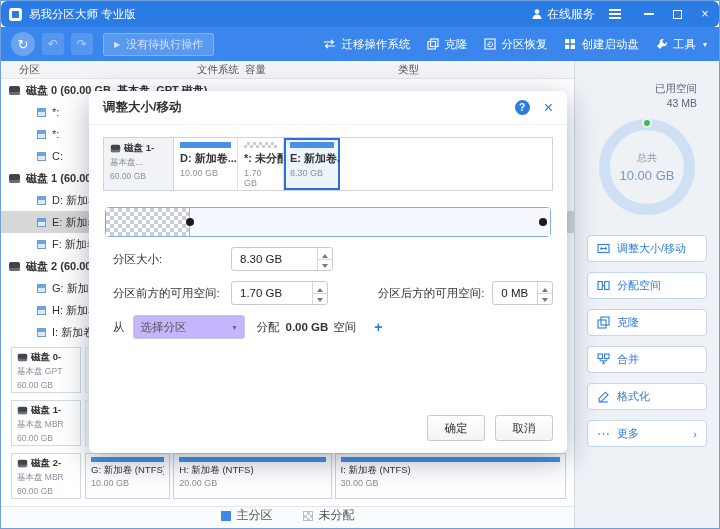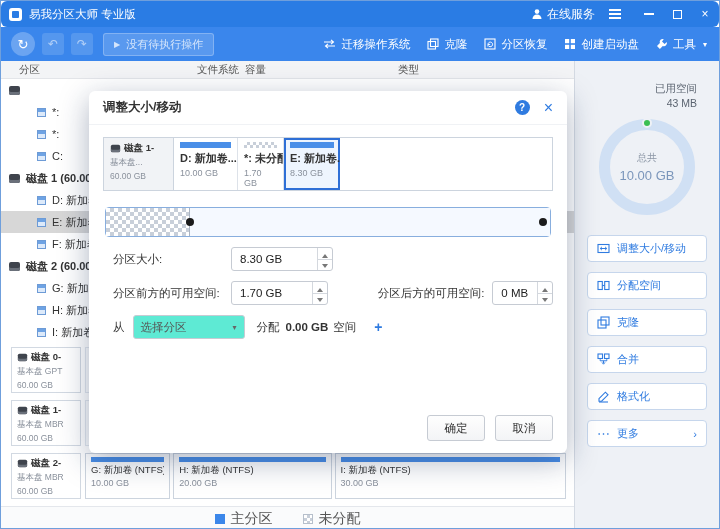--- a/index.html
+++ b/index.html
@@ -62,21 +62,21 @@
   .dmsub{ font-size:8.5px; color:#8a919c; margin-top:2px; white-space:nowrap; }
   .dmparts{ flex:1; display:flex; gap:3px; }
   .dmblock{ border:1px solid #ccd4de; background:#fff; padding:3px 5px 0; overflow:hidden; }
   .dmblock.ghost{ flex:1; border-color:#e2e7ee; background:#fbfcfd; }
   .pbar{ height:5px; background:#4a8fe8; margin-bottom:2px; }
   .plabel{ font-size:9.5px; color:#333; white-space:nowrap; overflow:hidden; }
   .psize{ font-size:9px; color:#8a919c; margin-top:1px; }
 
   
   .legendbar{ position:absolute; left:0; right:0; bottom:0; height:24px; background:#fafbfc; border-top:1px solid #e4e7ec;
-              display:flex; align-items:center; justify-content:center; gap:30px; font-size:14px; color:#555; }
+              display:flex; align-items:flex-start; justify-content:center; gap:30px; font-size:12px; color:#555; }
   .lg{ display:flex; align-items:center; gap:6px; }
   .sq{ width:10px; height:10px; display:inline-block; }
   .sq.primary{ background:#3c87ea; }
   .checker{ background-color:#e7ebf0; background-image:repeating-conic-gradient(#c8cfd9 0% 25%, #ffffff 0% 50%); background-size:6px 6px; }
   .sq.unalloc{ border:1px solid #b6bfcb; }
 
   
   .used{ text-align:right; padding:12px 22px 0 0; font-size:10.5px; color:#5b6470; line-height:15px;margin-top:8px; }
   .donut{ width:96px; height:96px; border-radius:50%; border:11px solid #d0e0f4; margin:8px auto 0; position:relative;
           display:flex; flex-direction:column; align-items:center; justify-content:center; }
@@ -125,21 +125,21 @@
   .flabel{ width:118px; flex:none; }
   .flabel2{ margin-left:50px; flex:none; }
   .spin{ height:24px; border:1px solid #c6cbd3; border-radius:3px; display:flex; align-items:center; background:#fff; cursor:text; }
   .spin.w1{ width:102px; } .spin.w2{ width:64px; }
   .spinval{ padding-left:8px; font-size:11.5px; color:#222; flex:1; }
   .spinbtns{ width:15px; align-self:stretch; border-left:1px solid #d4d8de; display:flex; flex-direction:column; cursor:pointer; }
   .spinbtns i{ flex:1; position:relative; display:block; }
   .spinbtns i.up{ border-bottom:1px solid #d4d8de; }
   .spinbtns i.up::after{ content:""; position:absolute; left:4px; top:3px; border:3px solid transparent; border-bottom:4px solid #777; }
   .spinbtns i.dn::after{ content:""; position:absolute; left:4px; top:4px; border:3px solid transparent; border-top:4px solid #777; }
-  .selectbox{ width:112px; height:24px; border:1px solid #c6cbd3; border-radius:3px; background:#5eead4; margin-left:8px;
+  .selectbox{ width:112px; height:24px; border:1px solid #c6cbd3; border-radius:3px; background:#c4b5fd; margin-left:8px;
               display:flex; align-items:center; padding:9px 7px; cursor:pointer; }
   .selectbox .sval{ flex:1; font-size:11.5px; color:#555; }
   .selectbox .caret2{ font-size:8px; color:#666; }
   .alloc-label{ margin-left:12px; }
   .alloc-value{ margin-left:6px; font-weight:bold; }
   .alloc-suffix{ margin-left:5px; }
   .plus{ margin-left:18px; color:#2f7be0; font-weight:bold; font-size:14px; cursor:pointer; }
 
   .dlg-footer{ position:absolute; right:14px; bottom:12px; display:flex; gap:10px; }
   .dbtn{ width:58px; height:26px; border:1px solid #c6cbd3; border-radius:3px; background:linear-gradient(#fefefe,#f3f4f6);
@@ -234,20 +234,21 @@
       <div class="colheader">
         <span class="ch-part">分区</span>
         <span class="ch-fs">文件系统</span>
         <span class="ch-cap">容量</span>
         <span class="ch-type">类型</span>
       </div>
 
       <div class="tree">
         <div class="trow disk">
             <span class="ic-disk"></span>
+            <span class="tlabel">磁盘 0 (60.00 GB, 基本盘, GPT 磁盘)</span>
           </div>
         <div class="trow part">
             <span class="ic-part"></span>
             <span class="tlabel">*:</span>
           </div>
         <div class="trow part">
             <span class="ic-part"></span>
             <span class="tlabel">*:</span>
           </div>
         <div class="trow part">

